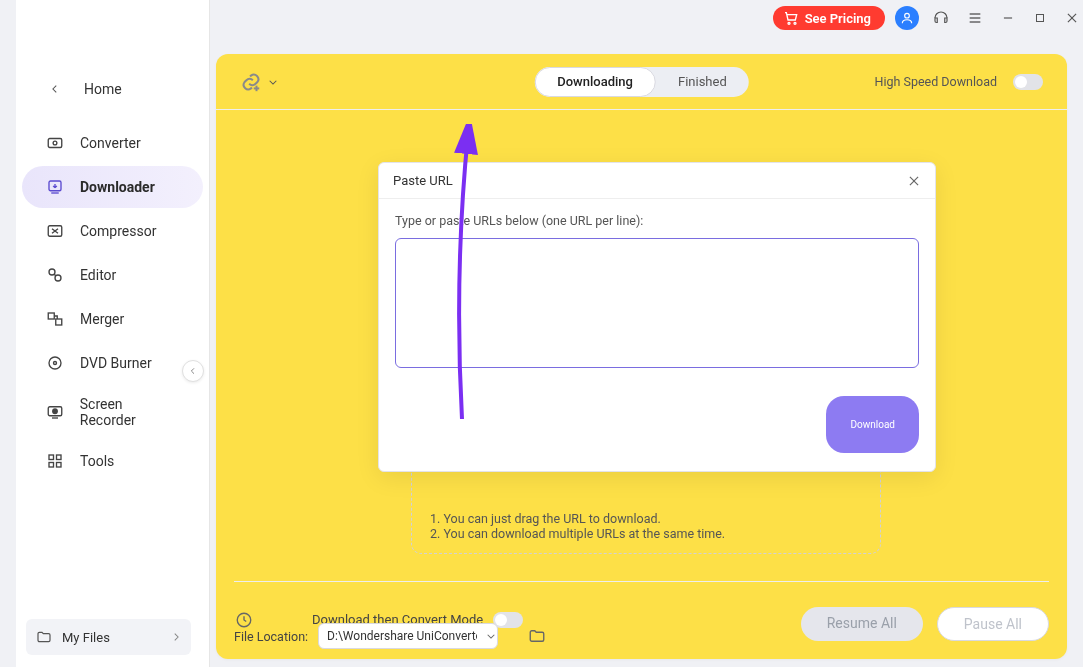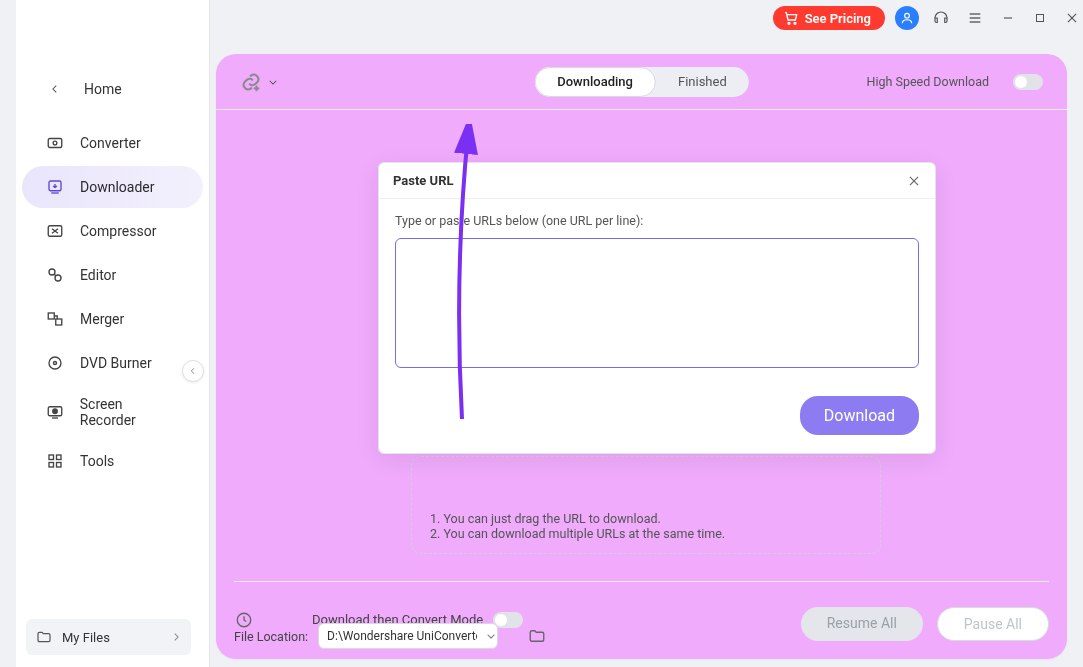--- a/index.html
+++ b/index.html
@@ -4,57 +4,57 @@
 <style>
 * { margin:0; padding:0; box-sizing:border-box; font-family:-apple-system,BlinkMacSystemFont,"Segoe UI",Roboto,sans-serif; }
 body { width:1083px; height:667px; background:#f0f1f5; color:#333; position:relative; overflow:hidden; }
 .titlebar { position:absolute; top:0; left:0; right:0; height:36px; display:flex; align-items:center; justify-content:flex-end; gap:10px; }
 .pricing-btn { background:#ff3b30; color:#fff; border-radius:16px; padding:4px 14px 4px 10px; font-size:13px; font-weight:600; display:flex; align-items:center; gap:6px; cursor:pointer; }
 .icon-btn { width:24px; height:24px; display:flex; align-items:center; justify-content:center; cursor:pointer; color:#555; }
 .user-avatar { width:24px; height:24px; border-radius:50%; background:#2b7fff; display:flex; align-items:center; justify-content:center; }
 .win-btn { width:22px; height:22px; display:flex; align-items:center; justify-content:center; cursor:pointer; color:#555; }
 .sidebar { position:absolute; top:0; left:16px; bottom:0; width:194px; background:#fff; border-right:1px solid #e6e6e6; padding-top:68px; }
 .nav-item { display:flex; align-items:center; gap:14px; padding:10px 22px; font-size:14px; color:#333; cursor:pointer; border-radius:22px 22px 22px 22px; margin:0 6px 2px 6px; }
-.nav-item.active { background:linear-gradient(90deg,#e9e5fb,#f3f0fd); color:#2b2b2b; font-weight:400; }
+.nav-item.active { background:linear-gradient(90deg,#e9e5fb,#f3f0fd); color:#2b2b2b; font-weight:700; }
 .nav-item .ico { width:22px; height:22px; display:flex; align-items:center; justify-content:center; color:#444; }
 .nav-item.active .ico { color:#5b4bd0; }
 .nav-item.back { gap:18px; }
 .collapse-handle { position:absolute; top:360px; left:182px; width:22px; height:22px; border-radius:50%; background:#fff; border:1px solid #e0e0e0; display:flex; align-items:center; justify-content:center; cursor:pointer; color:#888; z-index:5; box-shadow:0 1px 3px rgba(0,0,0,.08); }
 .myfiles { position:absolute; left:10px; bottom:12px; width:165px; height:36px; background:#f2f3f7; border-radius:6px; display:flex; align-items:center; gap:10px; padding:0 10px; cursor:pointer; font-size:13px; color:#333; }
 .myfiles .chev { margin-left:auto; color:#777; }
 .main { position:absolute; left:208px; right:8px; top:44px; bottom:8px; }
-.card { position:absolute; left:8px; right:8px; top:10px; bottom:0; background:#f0abfc; border-radius:20px; box-shadow:0 1px 3px rgba(0,0,0,.04); }
+.card { position:absolute; left:8px; right:8px; top:10px; bottom:0; background:#fde047; border-radius:12px; box-shadow:0 1px 3px rgba(0,0,0,.04); }
 .toolbar { position:absolute; top:0; left:0; right:0; height:56px; display:flex; align-items:center; padding:0 24px; border-bottom:1px solid #eee; }
 .link-add { display:flex; align-items:center; gap:6px; cursor:pointer; }
 .link-add .chev { color:#555; }
 .seg { position:absolute; left:50%; transform:translateX(-50%); display:flex; background:#eceef3; border-radius:18px; height:30px; overflow:hidden; }
 .seg .tab { padding:0 22px; font-size:13px; color:#555; display:flex; align-items:center; cursor:pointer; }
 .seg .tab.active { background:#fff; border:1px solid #d9d9e0; border-radius:18px; color:#222; font-weight:500; }
-.hsd { position:absolute; right:24px; display:flex; align-items:center; gap:24px; font-size:12.5px; color:#555; }
+.hsd { position:absolute; right:24px; display:flex; align-items:center; gap:16px; font-size:12.5px; color:#555; }
 .toggle { width:30px; height:16px; background:#e2e3e8; border-radius:10px; position:relative; cursor:pointer; }
 .toggle .knob { position:absolute; left:2px; top:2px; width:12px; height:12px; background:#fff; border-radius:50%; }
 .hints { position:absolute; left:195px; top:402px; width:470px; border:1px dashed #d0d0d8; border-radius:10px; padding:54px 18px 12px 18px; font-size:12.5px; color:#555; }
 .bottombar { position:absolute; left:18px; right:18px; bottom:8px; height:70px; border-top:1px solid #eee; display:flex; align-items:center; gap:14px; flex-wrap:wrap; padding-top:6px; }
 .clock-ico { width:20px; height:20px; color:#666; display:flex; align-items:center; justify-content:center; }
 .dtcm { font-size:13px; color:#444; display:flex; align-items:center; gap:10px;text-align:right; }
 .fileloc { position:absolute; left:18px; bottom:10px; display:flex; align-items:center; gap:10px; font-size:12.5px; color:#444; }
 .fileloc select { height:26px; border:1px solid #d9d9e0; border-radius:6px; font-size:12px; padding:0 20px 0 8px; background:#fff; color:#333; appearance:none; width:180px; }
 .fileloc .folder { color:#666; cursor:pointer; }
 .actions { position:absolute; right:18px; bottom:18px; display:flex; gap:14px; }
 .pill { padding:8px 26px; border-radius:22px; font-size:14px; cursor:pointer; }
 .pill.resume { background:#e5e6ec; color:#9aa0aa; }
 .pill.pause { background:#fff; border:1px solid #d9d9e0; color:#bfc3cb; }
 .modal { position:absolute; left:162px; top:108px; width:558px; background:#fff; border:1px solid #e3e3ea; border-radius:6px; box-shadow:0 6px 24px rgba(0,0,0,.08); z-index:20; }
 .modal-head { display:flex; align-items:center; justify-content:space-between; padding:10px 14px; border-bottom:1px solid #eee; }
-.modal-head .title { font-size:13px; font-weight:700; color:#333; }
+.modal-head .title { font-size:13px; font-weight:400; color:#333; }
 .modal-body { padding:14px 16px 18px 16px; }
 .modal-body .instr { font-size:12.5px; color:#555; margin-bottom:10px; }
 .modal-body textarea { width:100%; height:130px; border:1.5px solid #7a6de0; border-radius:6px; resize:none; padding:8px; font-size:13px; outline:none; }
 .modal-foot { display:flex; justify-content:flex-end; padding:6px 16px 18px 16px; }
-.dl-btn { background:#8d7bf2; color:#fff; border-radius:18px; padding:10px 24px; font-size:16px; cursor:pointer; }
+.dl-btn { background:#8d7bf2; color:#fff; border-radius:18px; padding:23px 24px; font-size:10px; cursor:pointer; }
 .arrow { position:absolute; left:228px; top:70px; z-index:25; pointer-events:none; }
 svg { display:block; }
 </style>
 </head>
 <body>
 
 <div class="titlebar">
   <div class="pricing-btn">
     <span>
         <svg width="16" height="16" viewBox="0 0 24 24" fill="none" stroke="#fff" stroke-width="2">

